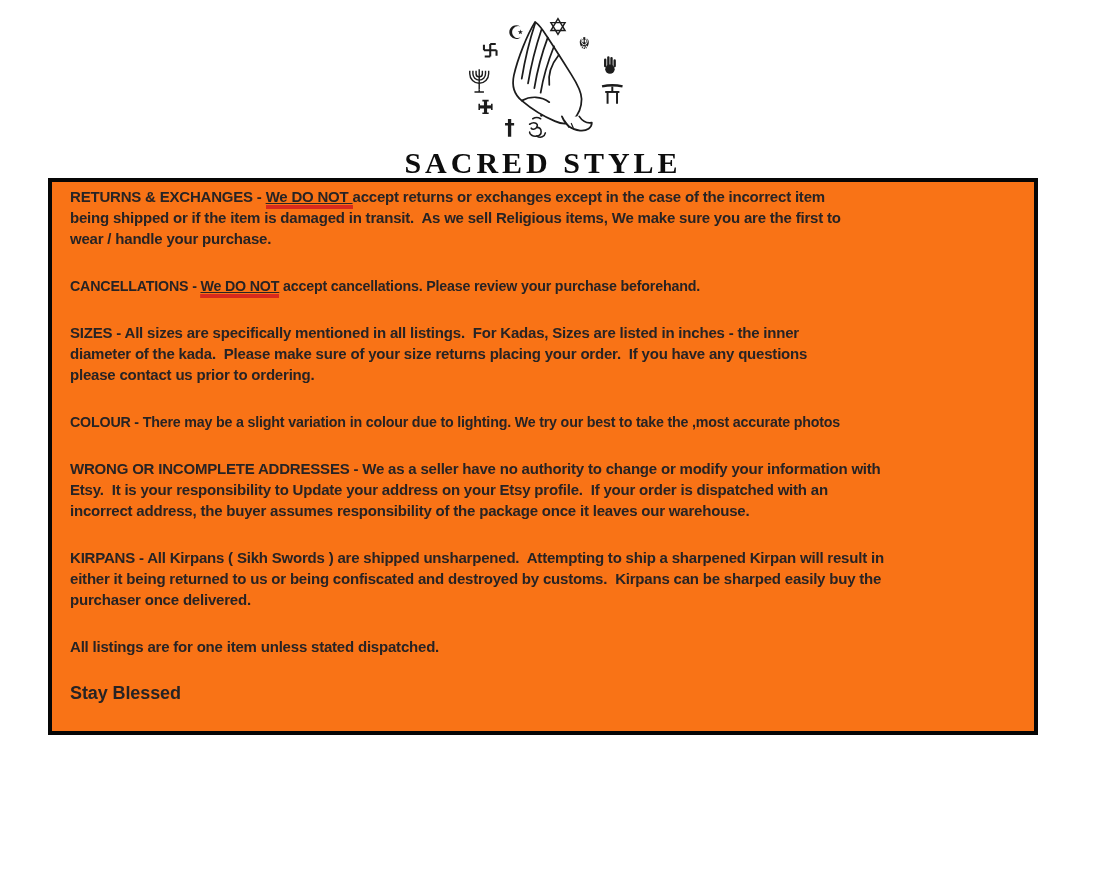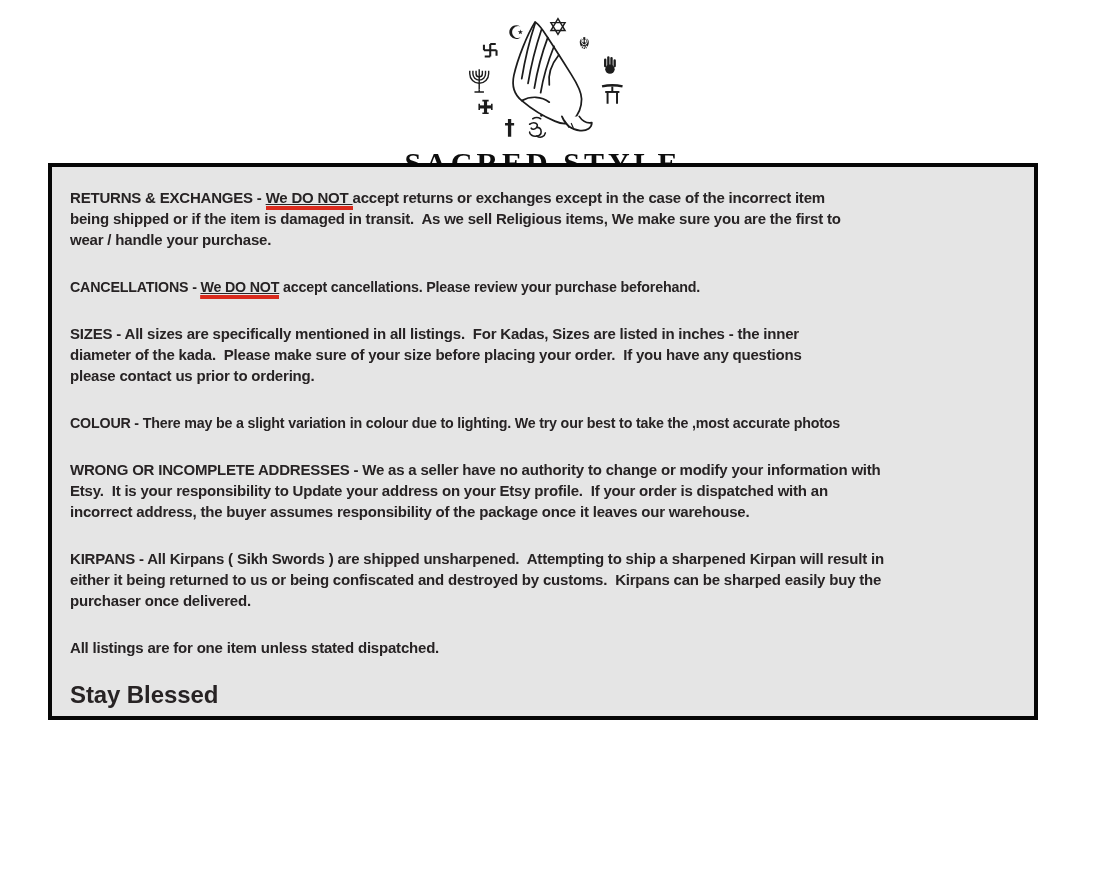--- a/index.html
+++ b/index.html
@@ -10,35 +10,35 @@
   .header {
     position:absolute; left:48px; top:14px; width:990px; text-align:center; color:#141414;
   }
   .logo-wrap { display:inline-block; }
   .logo-svg { width:170px; height:126px; display:block; margin:0 auto; }
   .brand {
     font-family:"Liberation Serif", serif; font-size:30px; font-weight:600;
     letter-spacing:4px; color:#0d0d0d; margin-top:4px; line-height:30px;
   }
   .policy-box {
-    position:absolute; left:48px; top:163px; width:990px; height:557px;
-    box-sizing:border-box; border:4px solid #060606; background:#e5e5e5;
-    padding:20px 18px 0 18px;
+    position:absolute; left:48px; top:178px; width:990px; height:557px;
+    box-sizing:border-box; border:4px solid #060606; background:#f97316;
+    padding:4px 18px 0 18px;
     color:#272324; font-weight:bold; font-size:15px; line-height:21px;
     letter-spacing:-0.2px;
   }
   .para { white-space:pre-wrap; margin:0 0 26px 0; }
   .condensed { white-space:nowrap; transform:scaleX(0.95); transform-origin:left center; }
   .gap-top { margin-top:4px; }
   .donot {
     text-decoration:underline;
     border-bottom:4px solid #d92a1c;
     padding-bottom:0px;
   }
-  .signoff { font-size:24px; letter-spacing:-0.1px; }
+  .signoff { font-size:18px; letter-spacing:-0.1px; }
   .sym-text { font-family:"DejaVu Sans", sans-serif; fill:#1c1c1c; }
 </style>
 </head>
 <body>
 
 <div class="page">
 
   <div class="header">
     <div class="logo-wrap">
       <svg class="logo-svg" viewBox="0 0 210 160" aria-hidden="true">
@@ -113,21 +113,21 @@
 
   <div class="policy-box">
 
     <p class="para"><span>RETURNS &amp; EXCHANGES - </span><span class="donot">We DO NOT </span><span>accept returns or exchanges except in the case of the incorrect item
 being shipped or if the item is damaged in transit.  As we sell Religious items, We make sure you are the first to
 wear / handle your purchase.</span></p>
 
     <p class="para condensed"><span>CANCELLATIONS - </span><span class="donot">We DO NOT</span><span> accept cancellations.  Please review your purchase beforehand.</span></p>
 
     <p class="para">SIZES - All sizes are specifically mentioned in all listings.  For Kadas, Sizes are listed in inches - the inner
-diameter of the kada.  Please make sure of your size before placing your order.  If you have any questions
+diameter of the kada.  Please make sure of your size returns placing your order.  If you have any questions
 please contact us prior to ordering.</p>
 
     <p class="para condensed gap-top">COLOUR - There may be a slight variation in colour due to lighting. We try our best to take the ,most accurate photos</p>
 
     <p class="para">WRONG OR INCOMPLETE ADDRESSES - We as a seller have no authority to change or modify your information with
 Etsy.  It is your responsibility to Update your address on your Etsy profile.  If your order is dispatched with an
 incorrect address, the buyer assumes responsibility of the package once it leaves our warehouse.</p>
 
     <p class="para">KIRPANS - All Kirpans ( Sikh Swords ) are shipped unsharpened.  Attempting to ship a sharpened Kirpan will result in
 either it being returned to us or being confiscated and destroyed by customs.  Kirpans can be sharped easily buy the

